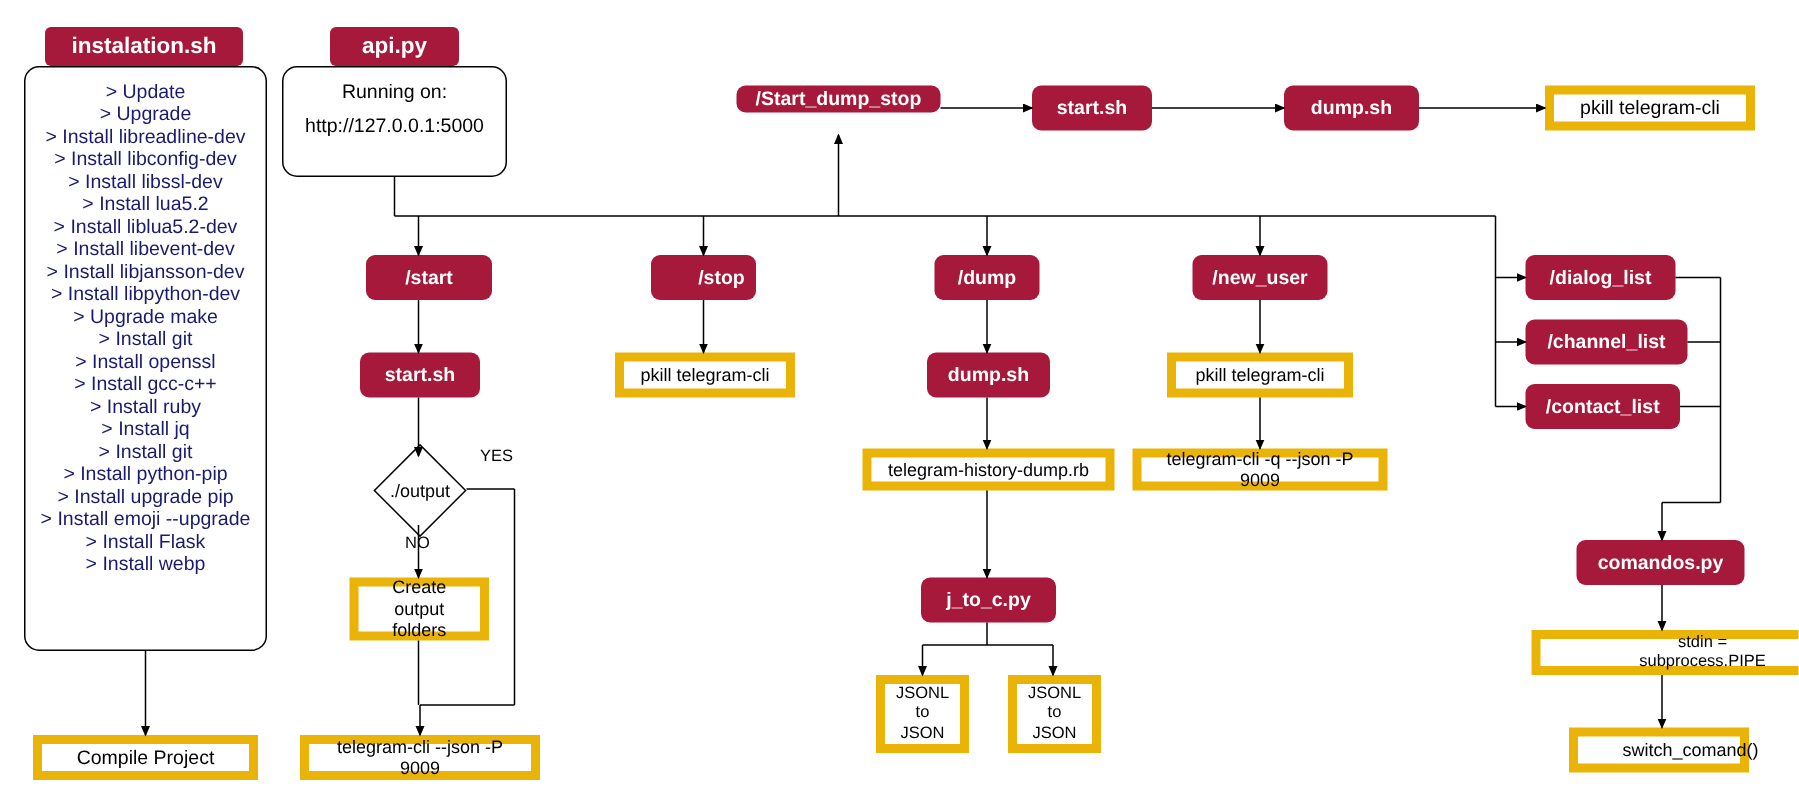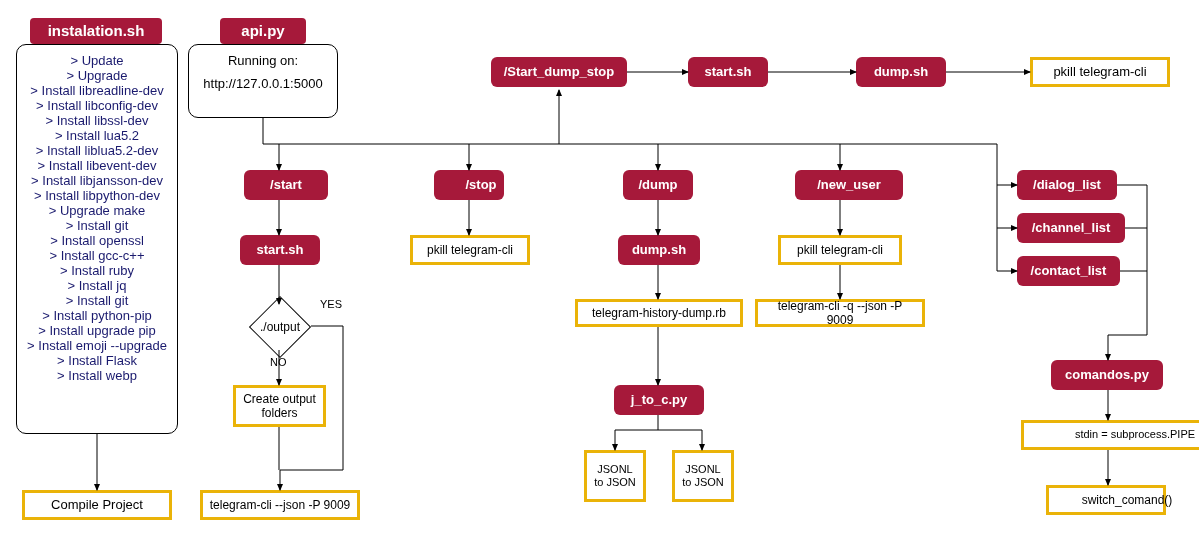--- a/index.html
+++ b/index.html
@@ -24,21 +24,21 @@
     padding: 2px 6px;
   }
   .red {
     background: #a6193a;
     color: #fff;
     font-weight: bold;
     border-radius: 6px;
   }
   .white {
     background: #fff;
-    border: 3px solid #eab308;
+    border: 6px solid #eab308;
   }
   .header-tab {
     background: #a6193a;
     color: #fff;
     font-weight: bold;
     border-radius: 4px;
     font-size: 15px;
   }
   .panel {
     position: absolute;
@@ -107,21 +107,21 @@
     </ul>
 </div>
 <div class="node white" style="left:22px; top:490px; width:150px; height:30px;">Compile Project</div>
 
 <div class="node header-tab" style="left:220px; top:18px; width:86px; height:26px;">api.py</div>
 <div class="panel" style="left:188px; top:44px; width:150px; height:74px;">
   <div style="margin-bottom:8px;">Running on:</div>
   <div>http://127.0.0.1:5000</div>
 </div>
 
-<div class="node red" style="left:491px; top:57px; width:136px; height:30px;">/Start_dump_stop</div>
+<div class="node red" style="left:491px; top:57px; width:136px; height:18px;">/Start_dump_stop</div>
 <div class="node red" style="left:688px; top:57px; width:80px; height:30px;">start.sh</div>
 <div class="node red" style="left:856px; top:57px; width:90px; height:30px;">dump.sh</div>
 <div class="node white" style="left:1030px; top:57px; width:140px; height:30px;">pkill telegram-cli</div>
 
 <div class="node red" style="left:244px; top:170px; width:84px; height:30px;">/start</div>
 <div class="node red" style="left:240px; top:235px; width:80px; height:30px;">start.sh</div>
 <div class="diamond" style="left:258px; top:305px; width:44px; height:44px;"></div>
 <div class="diamond-label" style="left:250px; top:320px; width:60px;">./output</div>
 <div class="small-label" style="left:320px; top:298px;">YES</div>
 <div class="small-label" style="left:270px; top:356px;">NO</div>
@@ -131,21 +131,21 @@
 <div class="node red" style="left:434px; top:170px; width:70px; height:30px;padding-left:30px;">/stop</div>
 <div class="node white" style="left:410px; top:235px; width:120px; height:30px; font-size:12px;">pkill telegram-cli</div>
 
 <div class="node red" style="left:623px; top:170px; width:70px; height:30px;">/dump</div>
 <div class="node red" style="left:618px; top:235px; width:82px; height:30px;">dump.sh</div>
 <div class="node white" style="left:575px; top:299px; width:168px; height:28px; font-size:12px;">telegram-history-dump.rb</div>
 <div class="node red" style="left:614px; top:385px; width:90px; height:30px;">j_to_c.py</div>
 <div class="node white" style="left:584px; top:450px; width:62px; height:52px; font-size:11px; white-space:pre-line;">JSONL to JSON</div>
 <div class="node white" style="left:672px; top:450px; width:62px; height:52px; font-size:11px; white-space:pre-line;">JSONL to JSON</div>
 
-<div class="node red" style="left:795px; top:170px; width:108px; height:30px;">/new_user</div>
+<div class="node red" style="left:795px; top:170px; width:90px; height:30px;">/new_user</div>
 <div class="node white" style="left:778px; top:235px; width:124px; height:30px; font-size:12px;">pkill telegram-cli</div>
 <div class="node white" style="left:755px; top:299px; width:170px; height:28px; font-size:12px;">telegram-cli -q --json -P 9009</div>
 
 <div class="node red" style="left:1017px; top:170px; width:100px; height:30px;">/dialog_list</div>
 <div class="node red" style="left:1017px; top:213px; width:108px; height:30px;">/channel_list</div>
 <div class="node red" style="left:1017px; top:256px; width:103px; height:30px;">/contact_list</div>
 <div class="node red" style="left:1051px; top:360px; width:112px; height:30px;">comandos.py</div>
 <div class="node white" style="left:1021px; top:420px; width:186px; height:30px; font-size:11px;padding-left:48px;">stdin = subprocess.PIPE</div>
 <div class="node white" style="left:1046px; top:485px; width:120px; height:30px; font-size:12px;padding-left:48px;">switch_comand()</div>
 

